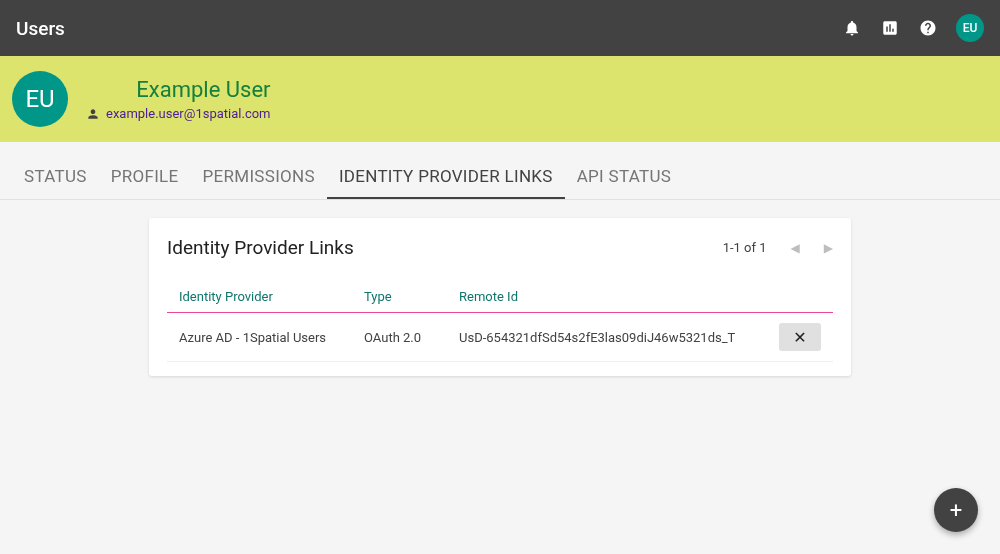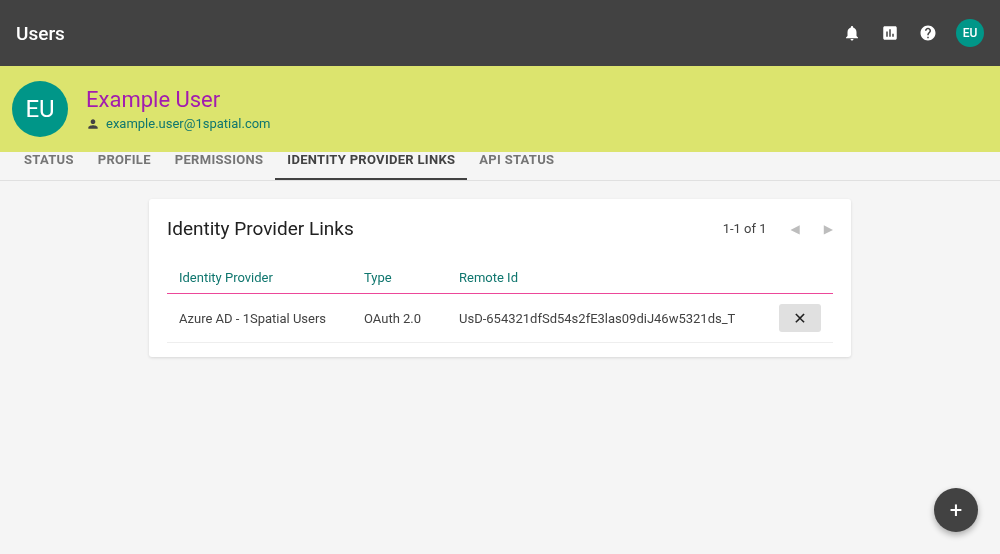--- a/index.html
+++ b/index.html
@@ -1,28 +1,28 @@
 <!DOCTYPE html>
 <html><head>
 <meta charset="utf-8">
 <style>
   * { margin: 0; padding: 0; box-sizing: border-box; }
   body { font-family: Roboto, Arial, sans-serif; background: #f5f5f5; width: 1000px; height: 554px; overflow: hidden; position: relative; }
-  .topbar { background: #424242; height: 66px; display: flex; align-items: center; padding: 0 16px; color: #fff; }
+  .topbar { background: #424242; height: 56px; display: flex; align-items: center; padding: 0 16px; color: #fff; }
   .topbar-title { font-size: 19px; font-weight: 500; flex: 1; }
   .topbar-icons { display: flex; align-items: center; gap: 18px; }
   .topbar-icon { width: 20px; height: 20px; display: flex; align-items: center; justify-content: center; cursor: pointer; }
   .avatar { width: 28px; height: 28px; border-radius: 50%; background: #009688; color: #fff; display: flex; align-items: center; justify-content: center; font-size: 12px; font-weight: 500; cursor: pointer; }
   .header-band { background: #dce46e; height: 86px; display: flex; align-items: center; padding-left: 12px; gap: 18px; }
   .big-avatar { width: 56px; height: 56px; border-radius: 50%; background: #009688; color: #fff; display: flex; align-items: center; justify-content: center; font-size: 24px; font-weight: 400; }
   .user-text { display: flex; flex-direction: column; gap: 4px; }
-  .user-name { font-size: 22px; color: #a21caf; font-weight: 400; }
-  .user-email-row { display: flex; align-items: center; gap: 6px; font-size: 13px; color: #0f766e; }
+  .user-name { font-size: 22px; color: #15803d; font-weight: 400; text-align: right; }
+  .user-email-row { display: flex; align-items: center; gap: 6px; font-size: 13px; color: #4c1d95; }
   .tabs { display: flex; padding: 0 12px; border-bottom: 1px solid #e0e0e0; background: #f5f5f5; }
-  .tab { padding: 0 12px 11px; font-size: 13px; color: #757575; font-weight: 700; letter-spacing: 0.3px; cursor: pointer; border-bottom: 2px solid transparent; }
+  .tab { padding: 24px 12px 11px; font-size: 17px; color: #757575; font-weight: 400; letter-spacing: 0.3px; cursor: pointer; border-bottom: 2px solid transparent; }
   .tab.active { color: #424242; border-bottom: 2px solid #424242; }
   .card { background: #fff; margin: 18px auto 0; width: 702px; border-radius: 3px; box-shadow: 0 1px 3px rgba(0,0,0,0.12); padding: 18px 18px 14px; }
   .card-header { display: flex; align-items: center; justify-content: space-between; margin-bottom: 22px; }
   .card-title { font-size: 19px; color: #212121; font-weight: 400; }
   .pager { display: flex; align-items: center; gap: 24px; font-size: 13px; color: #424242; }
   .pager-arrow { color: #bdbdbd; cursor: pointer; font-size: 12px; }
   .table { width: 100%; }
   .thead, .trow { display: flex; align-items: center; }
   .thead { padding: 8px 12px; font-size: 13px; color: #0f766e; }
   .trow { padding: 10px 12px; font-size: 13px; color: #424242; border-top: 1px solid #ec4899; border-bottom: 1px solid #eeeeee; }

